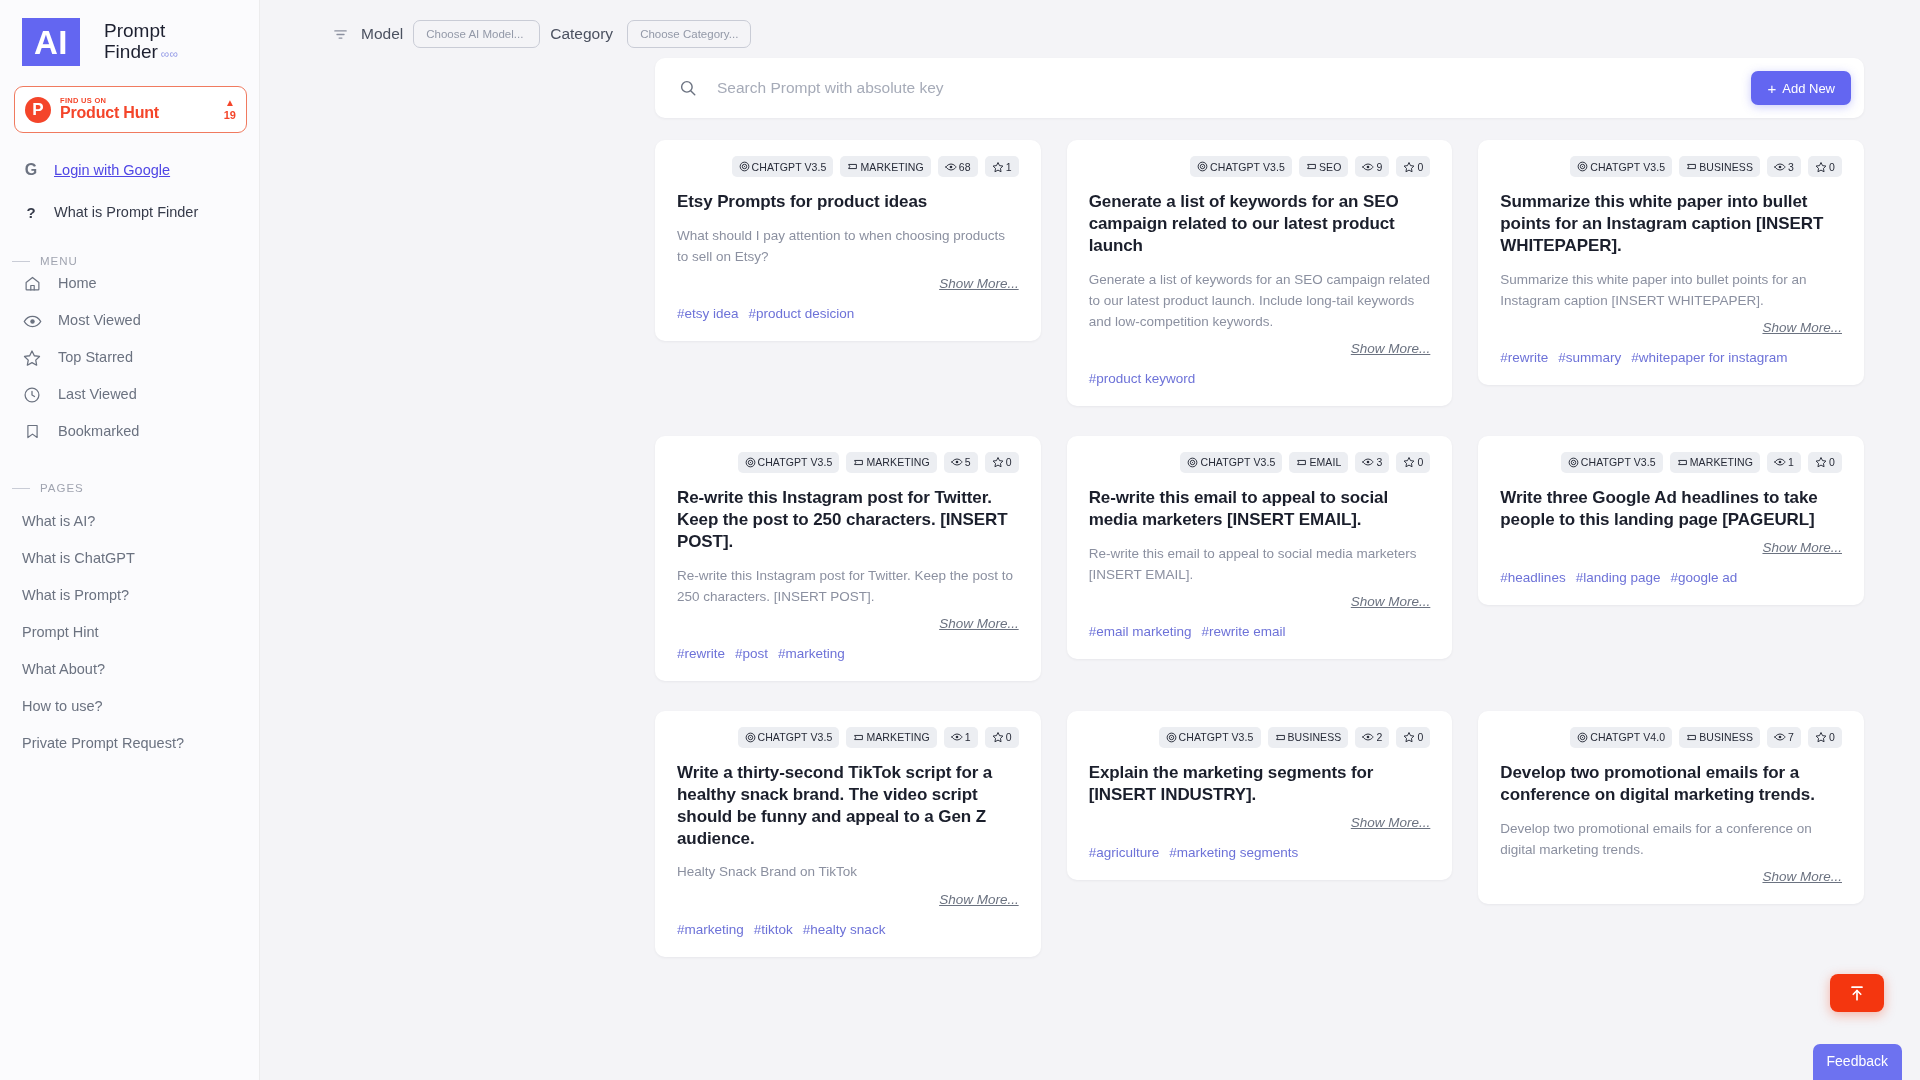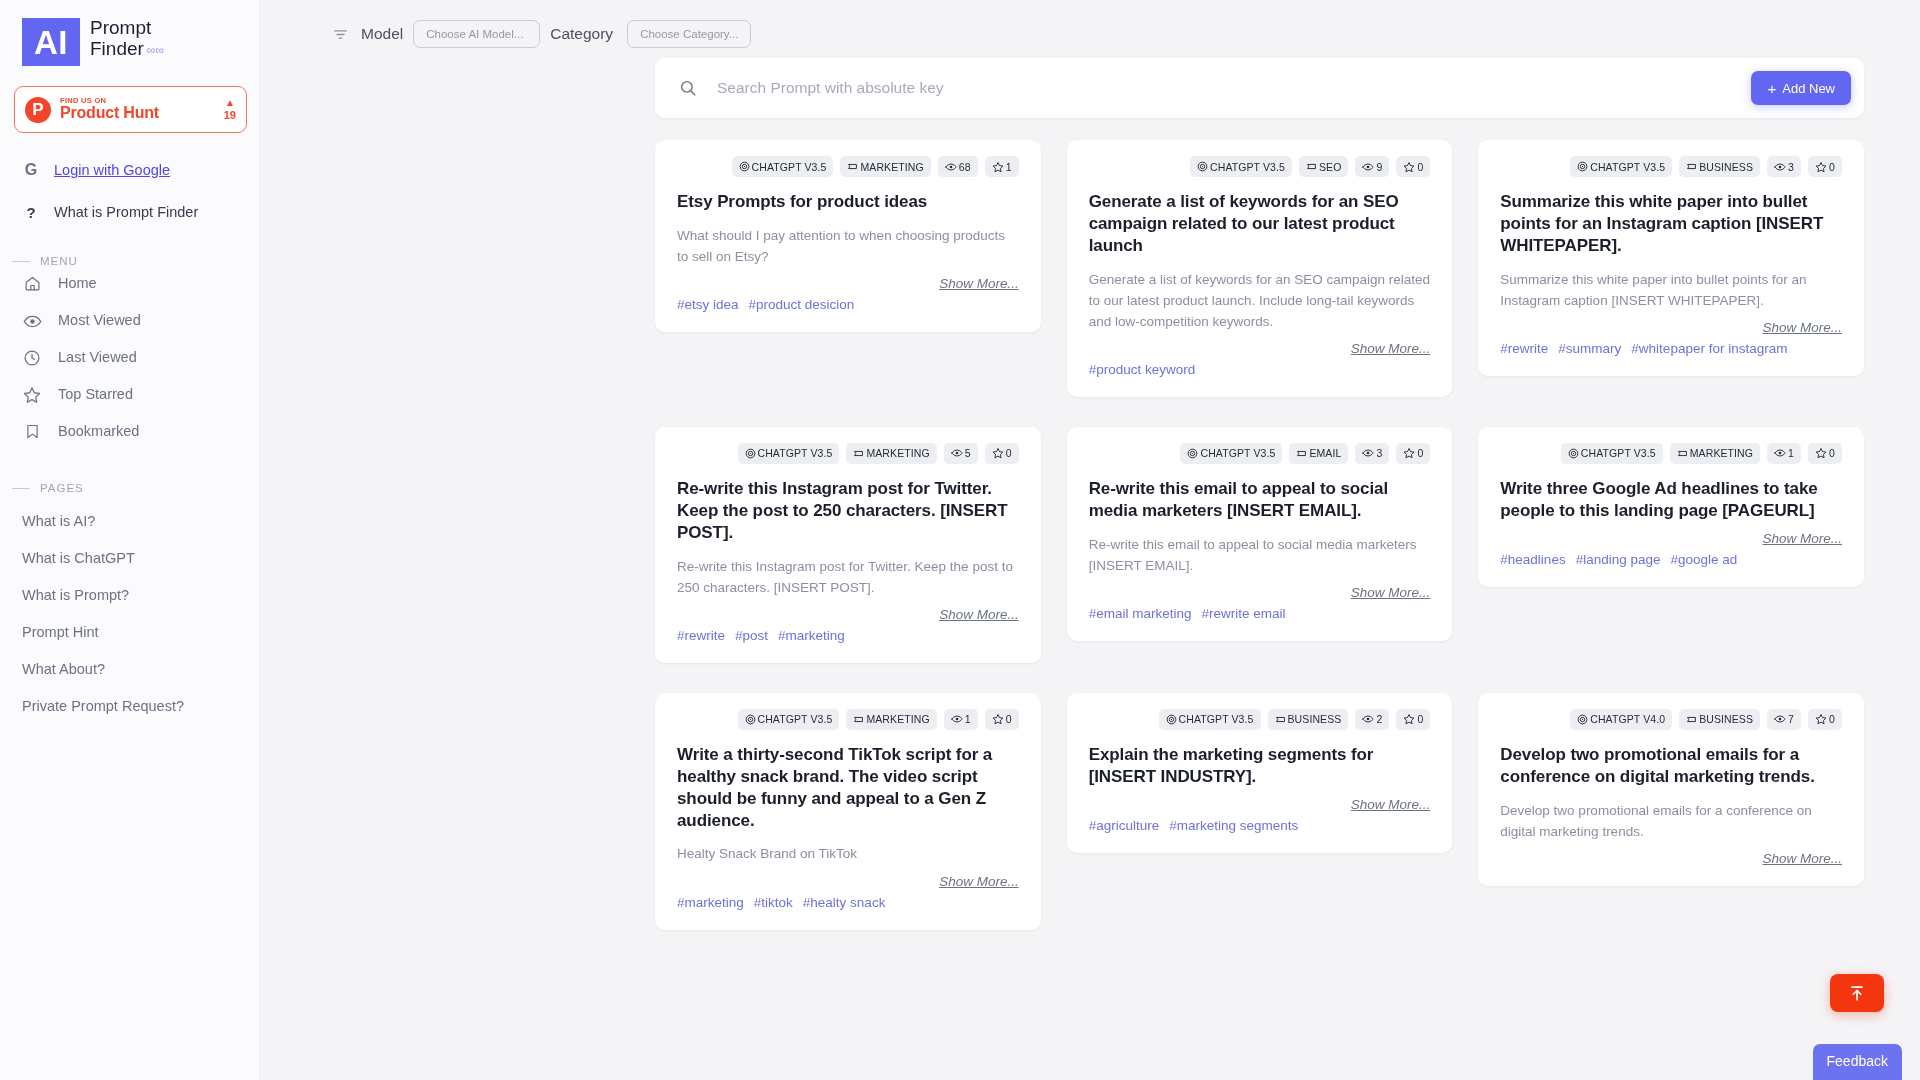--- a/index.html
+++ b/index.html
@@ -13,21 +13,21 @@
   #app { display: flex; width: 1920px; height: 1080px; }
 
   
   .sidebar {
     width: 260px; min-width: 260px; height: 1080px;
     background: #fbfbfd;
     border-right: 1px solid #ececed;
     padding: 0;
     position: relative;
   }
-  .logo-row { display: flex; align-items: flex-start; gap: 10px; padding: 18px 0 0 22px; }
+  .logo-row { display: flex; align-items: center; gap: 24px; padding: 18px 0 0 22px; }
   .logo-badge {
     width: 58px; height: 48px; background: #6366f1;
     display: flex; align-items: center; justify-content: center;
     color: #fff; font-size: 33px; font-weight: 700; letter-spacing: .5px;
     line-height: 1;
   }
   .logo-text { display: flex; flex-direction: column; line-height: 1.08; }
   .logo-text .l1 { font-size: 19px; color: #1d2030; font-weight: 400; }
   .logo-text .l2 { font-size: 19px; color: #1d2030; font-weight: 400; display: flex; align-items: flex-end; gap: 3px;}
   .logo-glyph { color: #9aa0e8; font-size: 12px; padding-bottom: 2px;}
@@ -146,21 +146,21 @@
     line-height: 1.29; letter-spacing: -.1px;
   }
   .card-body {
     margin-top: 12px; font-size: 13.5px; color:#8b90a0; line-height: 1.56;
   }
   .showmore {
     text-align:right; margin-top: 9px;
     font-size: 13.5px; color:#6b7280; font-style: italic;
     text-decoration: underline; cursor:pointer;
   }
-  .tags { margin-top: 6px; display:flex; flex-wrap: wrap; column-gap: 10px; row-gap: 4px;}
+  .tags { margin-top: 15px; display:flex; flex-wrap: wrap; column-gap: 10px; row-gap: 4px;}
   .tag { font-size: 13.5px; color:#6d72d8; cursor:pointer; }
 
   
   .scroll-top {
     position:absolute; right: 36px; bottom: 68px;
     width: 54px; height: 38px; border-radius: 8px;
     background:#f4360f; color:#fff;
     display:flex; align-items:center; justify-content:center;
     font-size: 17px; cursor:pointer;
     box-shadow: 0 3px 12px rgba(244,54,15,.35);
@@ -234,34 +234,34 @@
             <path d="M1.6 12S5.4 5.6 12 5.6 22.4 12 22.4 12 18.6 18.4 12 18.4 1.6 12 1.6 12z"></path>
             <circle cx="12" cy="12" r="2.8" fill="#6b7280" stroke="none"></circle>
           </svg>
       </span>
       <span>Most Viewed</span>
     </div>
 
     <div class="menu-item">
       <span class="ico">
         <svg width="18" height="18" viewBox="0 0 24 24" fill="none" stroke="#6b7280" stroke-width="1.7" stroke-linecap="round" stroke-linejoin="round">
+            <polygon points="12,2.6 15.1,9 22,9.9 17,14.8 18.2,21.6 12,18.2 5.8,21.6 7,14.8 2,9.9 8.9,9"></polygon>
+          </svg>
+      </span>
+      <span>Top Starred</span>
+    </div>
+
+    <div class="menu-item">
+      <span class="ico">
+        <svg width="18" height="18" viewBox="0 0 24 24" fill="none" stroke="#6b7280" stroke-width="1.7" stroke-linecap="round" stroke-linejoin="round">
             <circle cx="12" cy="12" r="9.2"></circle>
             <path d="M12 7.3V12l3.4 2"></path>
           </svg>
       </span>
       <span>Last Viewed</span>
-    </div>
-
-    <div class="menu-item">
-      <span class="ico">
-        <svg width="18" height="18" viewBox="0 0 24 24" fill="none" stroke="#6b7280" stroke-width="1.7" stroke-linecap="round" stroke-linejoin="round">
-            <polygon points="12,2.6 15.1,9 22,9.9 17,14.8 18.2,21.6 12,18.2 5.8,21.6 7,14.8 2,9.9 8.9,9"></polygon>
-          </svg>
-      </span>
-      <span>Top Starred</span>
     </div>
 
     <div class="menu-item">
       <span class="ico">
         <svg width="17" height="17" viewBox="0 0 24 24" fill="none" stroke="#6b7280" stroke-width="1.7" stroke-linecap="round" stroke-linejoin="round">
             <path d="M5.5 3.5h13v17l-6.5-4.8-6.5 4.8z"></path>
           </svg>
       </span>
       <span>Bookmarked</span>
     </div>
@@ -278,20 +278,23 @@
         <span>What is ChatGPT</span>
       </div>
     <div class="page-item">
         <span>What is Prompt?</span>
       </div>
     <div class="page-item">
         <span>Prompt Hint</span>
       </div>
     <div class="page-item">
         <span>What About?</span>
+      </div>
+    <div class="page-item">
+        <span>How to use?</span>
       </div>
     <div class="page-item">
         <span>Private Prompt Request?</span>
       </div>
   </aside>
 
   <main class="main">
 
     <div class="filterbar">
       <span class="filter-icon">

